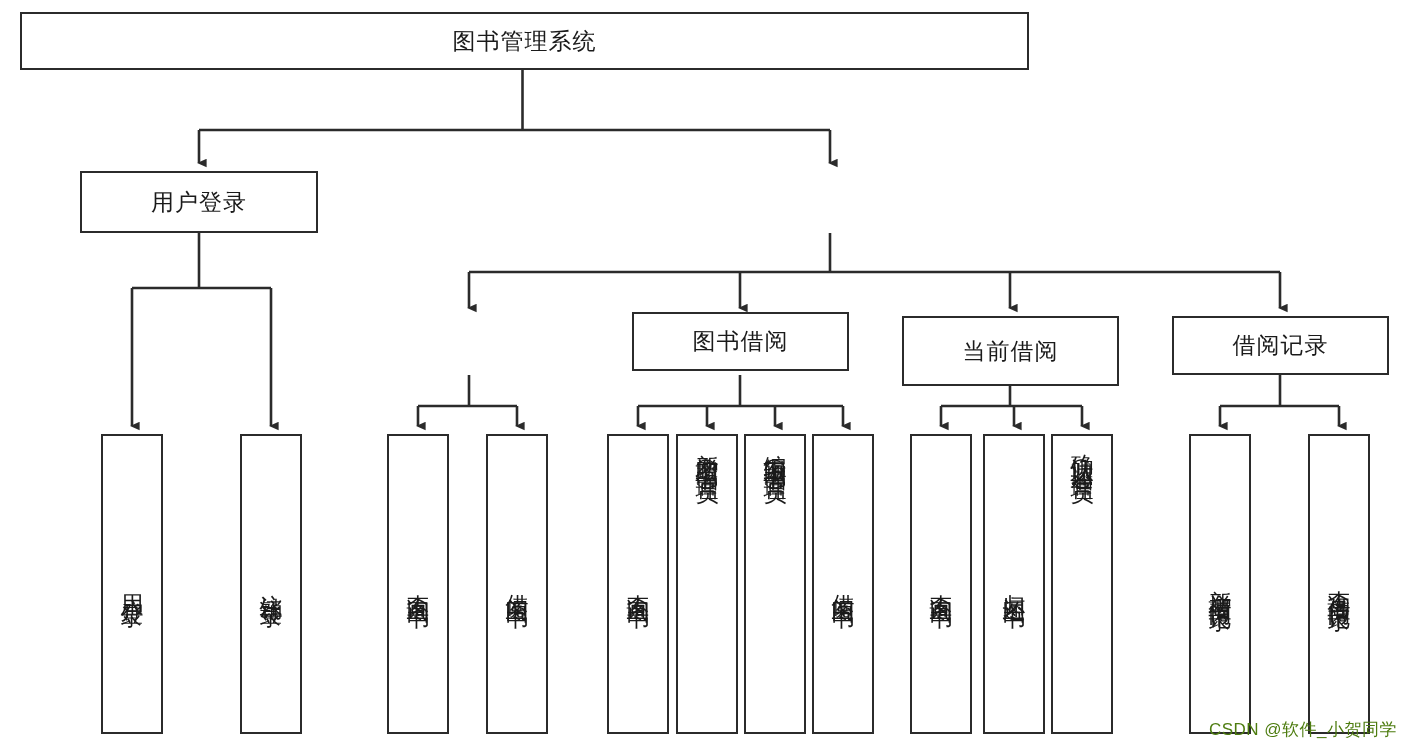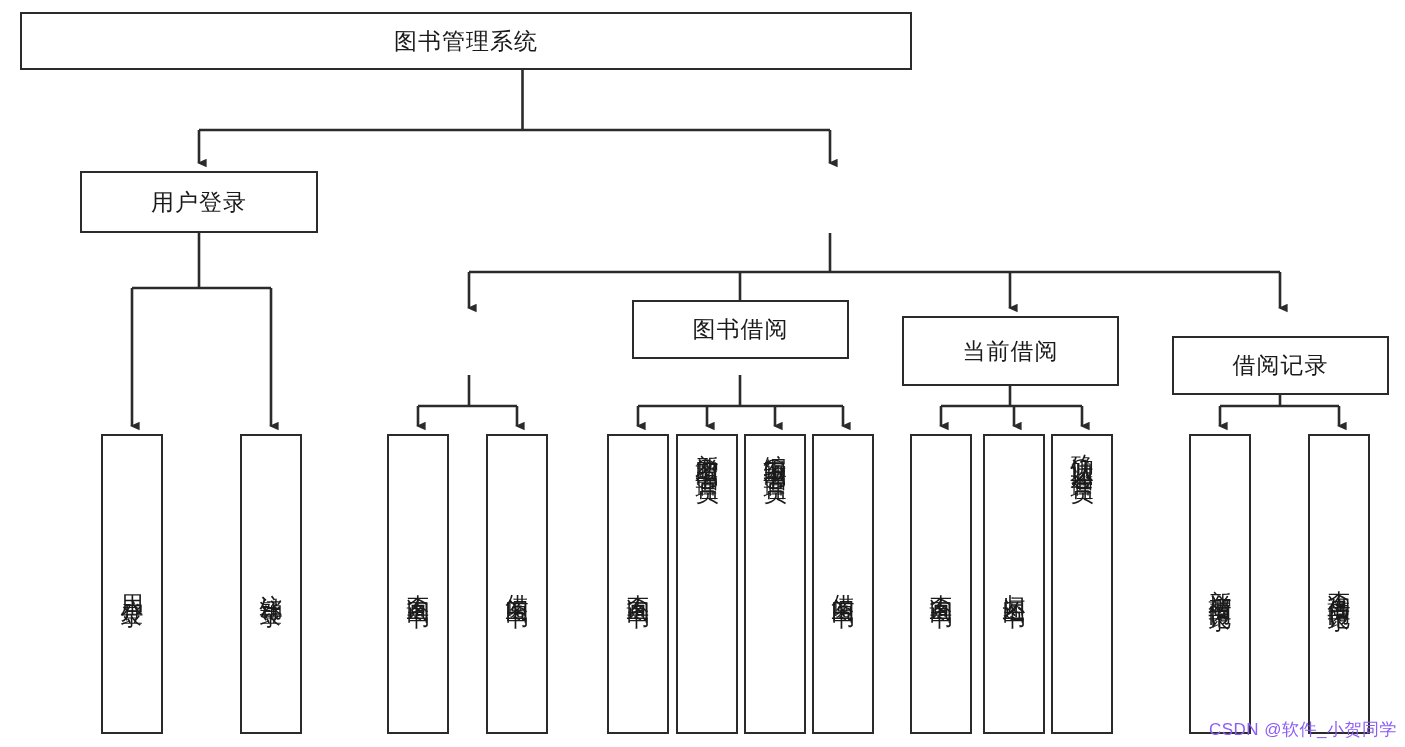--- a/index.html
+++ b/index.html
@@ -48,21 +48,21 @@
     white-space: nowrap;
   }
   .node .htext {
     white-space: nowrap;
   }
   #watermark {
     position: absolute;
     right: 8px;
     bottom: 6px;
     font-size: 17px;
-    color: #8b5cf6;
+    color: #4d7c0f;
     letter-spacing: 0.5px;
     white-space: nowrap;
     pointer-events: none;
   }
 </style>
 </head>
 <body>
 
 <div id="canvas">
 
@@ -112,35 +112,35 @@
       <path d="M1014,406 L1014,426" marker-end="url(#arrow)"></path>
       <path d="M1082,406 L1082,426" marker-end="url(#arrow)"></path>
 
       <path d="M1280,375 L1280,406"></path>
       <path d="M1220,406 L1339,406"></path>
       <path d="M1220,406 L1220,426" marker-end="url(#arrow)"></path>
       <path d="M1339,406 L1339,426" marker-end="url(#arrow)"></path>
     </g>
   </svg>
 
-  <div class="node horiz" style="left:20px; top:12px; width:892px; height:58px;">
+  <div class="node horiz" style="left:20px; top:12px; width:1009px; height:58px;">
     <span class="htext">图书管理系统</span>
   </div>
 
   <div class="node horiz" style="left:80px; top:171px; width:238px; height:62px;">
     <span class="htext">用户登录</span>
   </div>
 
-  <div class="node horiz" style="left:632px; top:300px; width:217px; height:59px;">
+  <div class="node horiz" style="left:632px; top:312px; width:217px; height:59px;">
     <span class="htext">图书借阅</span>
   </div>
   <div class="node horiz" style="left:902px; top:316px; width:217px; height:70px;">
     <span class="htext">当前借阅</span>
   </div>
-  <div class="node horiz" style="left:1172px; top:316px; width:217px; height:59px;margin-top:20px;">
+  <div class="node horiz" style="left:1172px; top:316px; width:217px; height:59px;">
     <span class="htext">借阅记录</span>
   </div>
 
   <div class="node vert" style="left:101px; top:434px; width:62px; height:300px;">
     <span class="vtext">用户登录</span>
   </div>
   <div class="node vert" style="left:240px; top:434px; width:62px; height:300px;">
     <span class="vtext">注销登录</span>
   </div>
 

